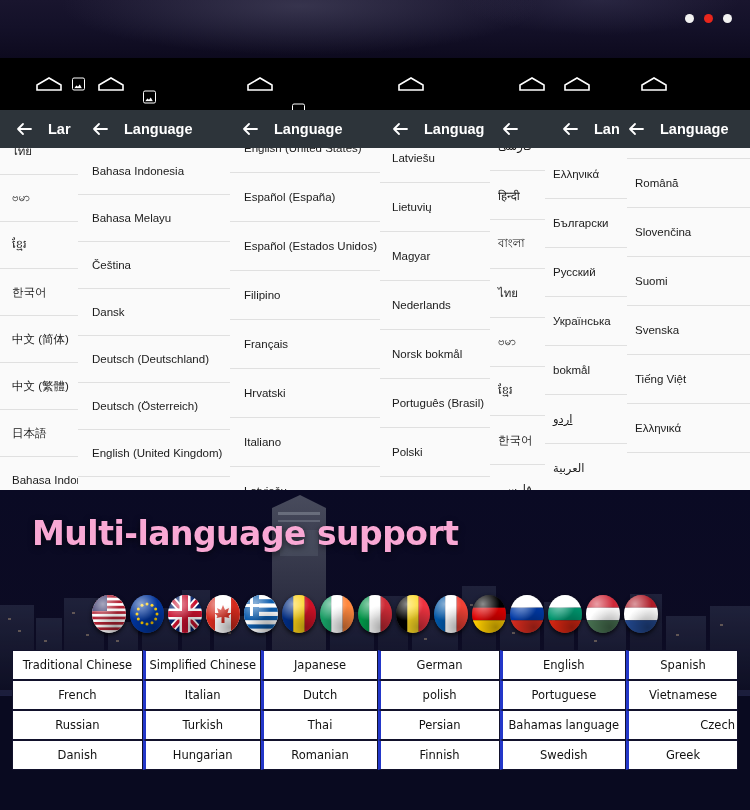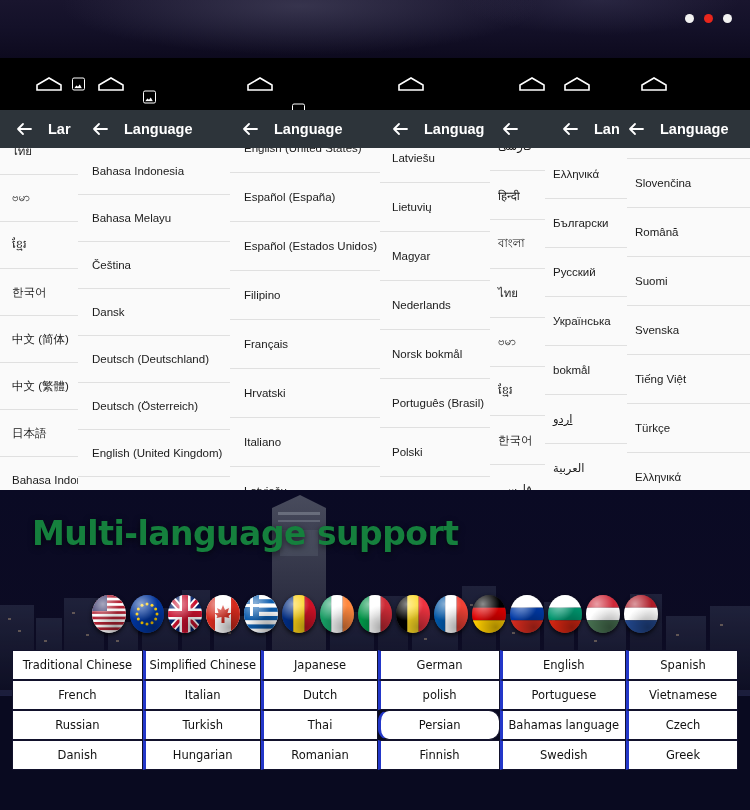--- a/index.html
+++ b/index.html
@@ -69,21 +69,21 @@
 
   
   .promo{
     position:absolute;left:0;top:490px;width:750px;height:320px;
     overflow:hidden;
     background:#06051a;
   }
   .cityscape{position:absolute;left:0;top:0;width:750px;height:320px;}
   .promo-title{
     position:absolute;left:32px;top:24px;
-    color:#15803d;font-size:33px;font-weight:bold;letter-spacing:-0.5px;
+    color:#f9a8d4;font-size:33px;font-weight:bold;letter-spacing:-0.5px;
     font-family:"DejaVu Sans",sans-serif;
     text-shadow:0 2px 6px rgba(0,0,0,.6);
   }
   .flags{
     position:absolute;left:0;top:105px;width:750px;
     display:flex;justify-content:center;align-items:center;gap:4px;
   }
   .flag{
     width:34px;height:38px;border-radius:50%/50%;
     position:relative;overflow:hidden;
@@ -281,26 +281,25 @@
           <div class="lrow" style="height: 49px; padding-left: 8px; padding-right: 8px;">Українська</div>
           <div class="lrow" style="height: 49px; padding-left: 8px; padding-right: 8px;">bokmål</div>
           <div class="lrow" style="height: 49px; padding-left: 8px; padding-right: 8px; text-decoration: underline;">اردو</div>
           <div class="lrow" style="height: 49px; padding-left: 8px; padding-right: 8px;">العربية</div>
           <div class="lrow" style="height: 49px; padding-left: 8px; padding-right: 8px;">Ελληνικά</div>
         </div>
       </div>
       <div class="lcol" style="left: 627px; width: 123px;">
         <div style="position: absolute; left: 0px; top: -38px; width: 100%;">
           <div class="lrow" style="height: 49px; padding-left: 8px; padding-right: 8px;">Português (Portugal)</div>
+          <div class="lrow" style="height: 49px; padding-left: 8px; padding-right: 8px;">Română</div>
           <div class="lrow" style="height: 49px; padding-left: 8px; padding-right: 8px;">Slovenčina</div>
-          <div class="lrow" style="height: 49px; padding-left: 8px; padding-right: 8px;">Română</div>
           <div class="lrow" style="height: 49px; padding-left: 8px; padding-right: 8px;">Suomi</div>
           <div class="lrow" style="height: 49px; padding-left: 8px; padding-right: 8px;">Svenska</div>
           <div class="lrow" style="height: 49px; padding-left: 8px; padding-right: 8px;">Tiếng Việt</div>
-          <div class="lrow" style="height: 49px; padding-left: 8px; padding-right: 8px;">Türkçe</div>
           <div class="lrow" style="height: 49px; padding-left: 8px; padding-right: 8px;">Ελληνικά</div>
         </div>
       </div>
     </div>
 
   <div class="promo">
     <svg class="cityscape" viewBox="0 0 750 320" preserveAspectRatio="none">
       <defs>
         <linearGradient id="skyg" x1="0" y1="0" x2="0" y2="1">
           <stop offset="0%" stop-color="#0a0a24"></stop>
@@ -526,23 +525,23 @@
             <td class="sep" style="width: 125px;">Italian</td>
             <td class="sep" style="width: 125px;">Dutch</td>
             <td class="sep" style="width: 135px;">polish</td>
             <td class="sep" style="width: 135px;">Portuguese</td>
             <td class="sep" style="width: 115px;">Vietnamese</td>
           </tr>
           <tr>
             <td style="width: 145px;">Russian</td>
             <td class="sep" style="width: 125px;">Turkish</td>
             <td class="sep" style="width: 125px;">Thai</td>
-            <td class="sep" style="width: 135px; border-radius: 11px;">Persian</td>
+            <td class="sep" style="width: 135px;">Persian</td>
             <td class="sep" style="width: 135px;">Bahamas language</td>
-            <td class="sep" style="width: 115px;">Czech</td>
+            <td class="sep" style="width: 115px; text-align: right;">Czech</td>
           </tr>
           <tr>
             <td style="width: 145px;">Danish</td>
             <td class="sep" style="width: 125px;">Hungarian</td>
             <td class="sep" style="width: 125px;">Romanian</td>
             <td class="sep" style="width: 135px;">Finnish</td>
             <td class="sep" style="width: 135px;">Swedish</td>
             <td class="sep" style="width: 115px;">Greek</td>
           </tr>
         </tbody>

